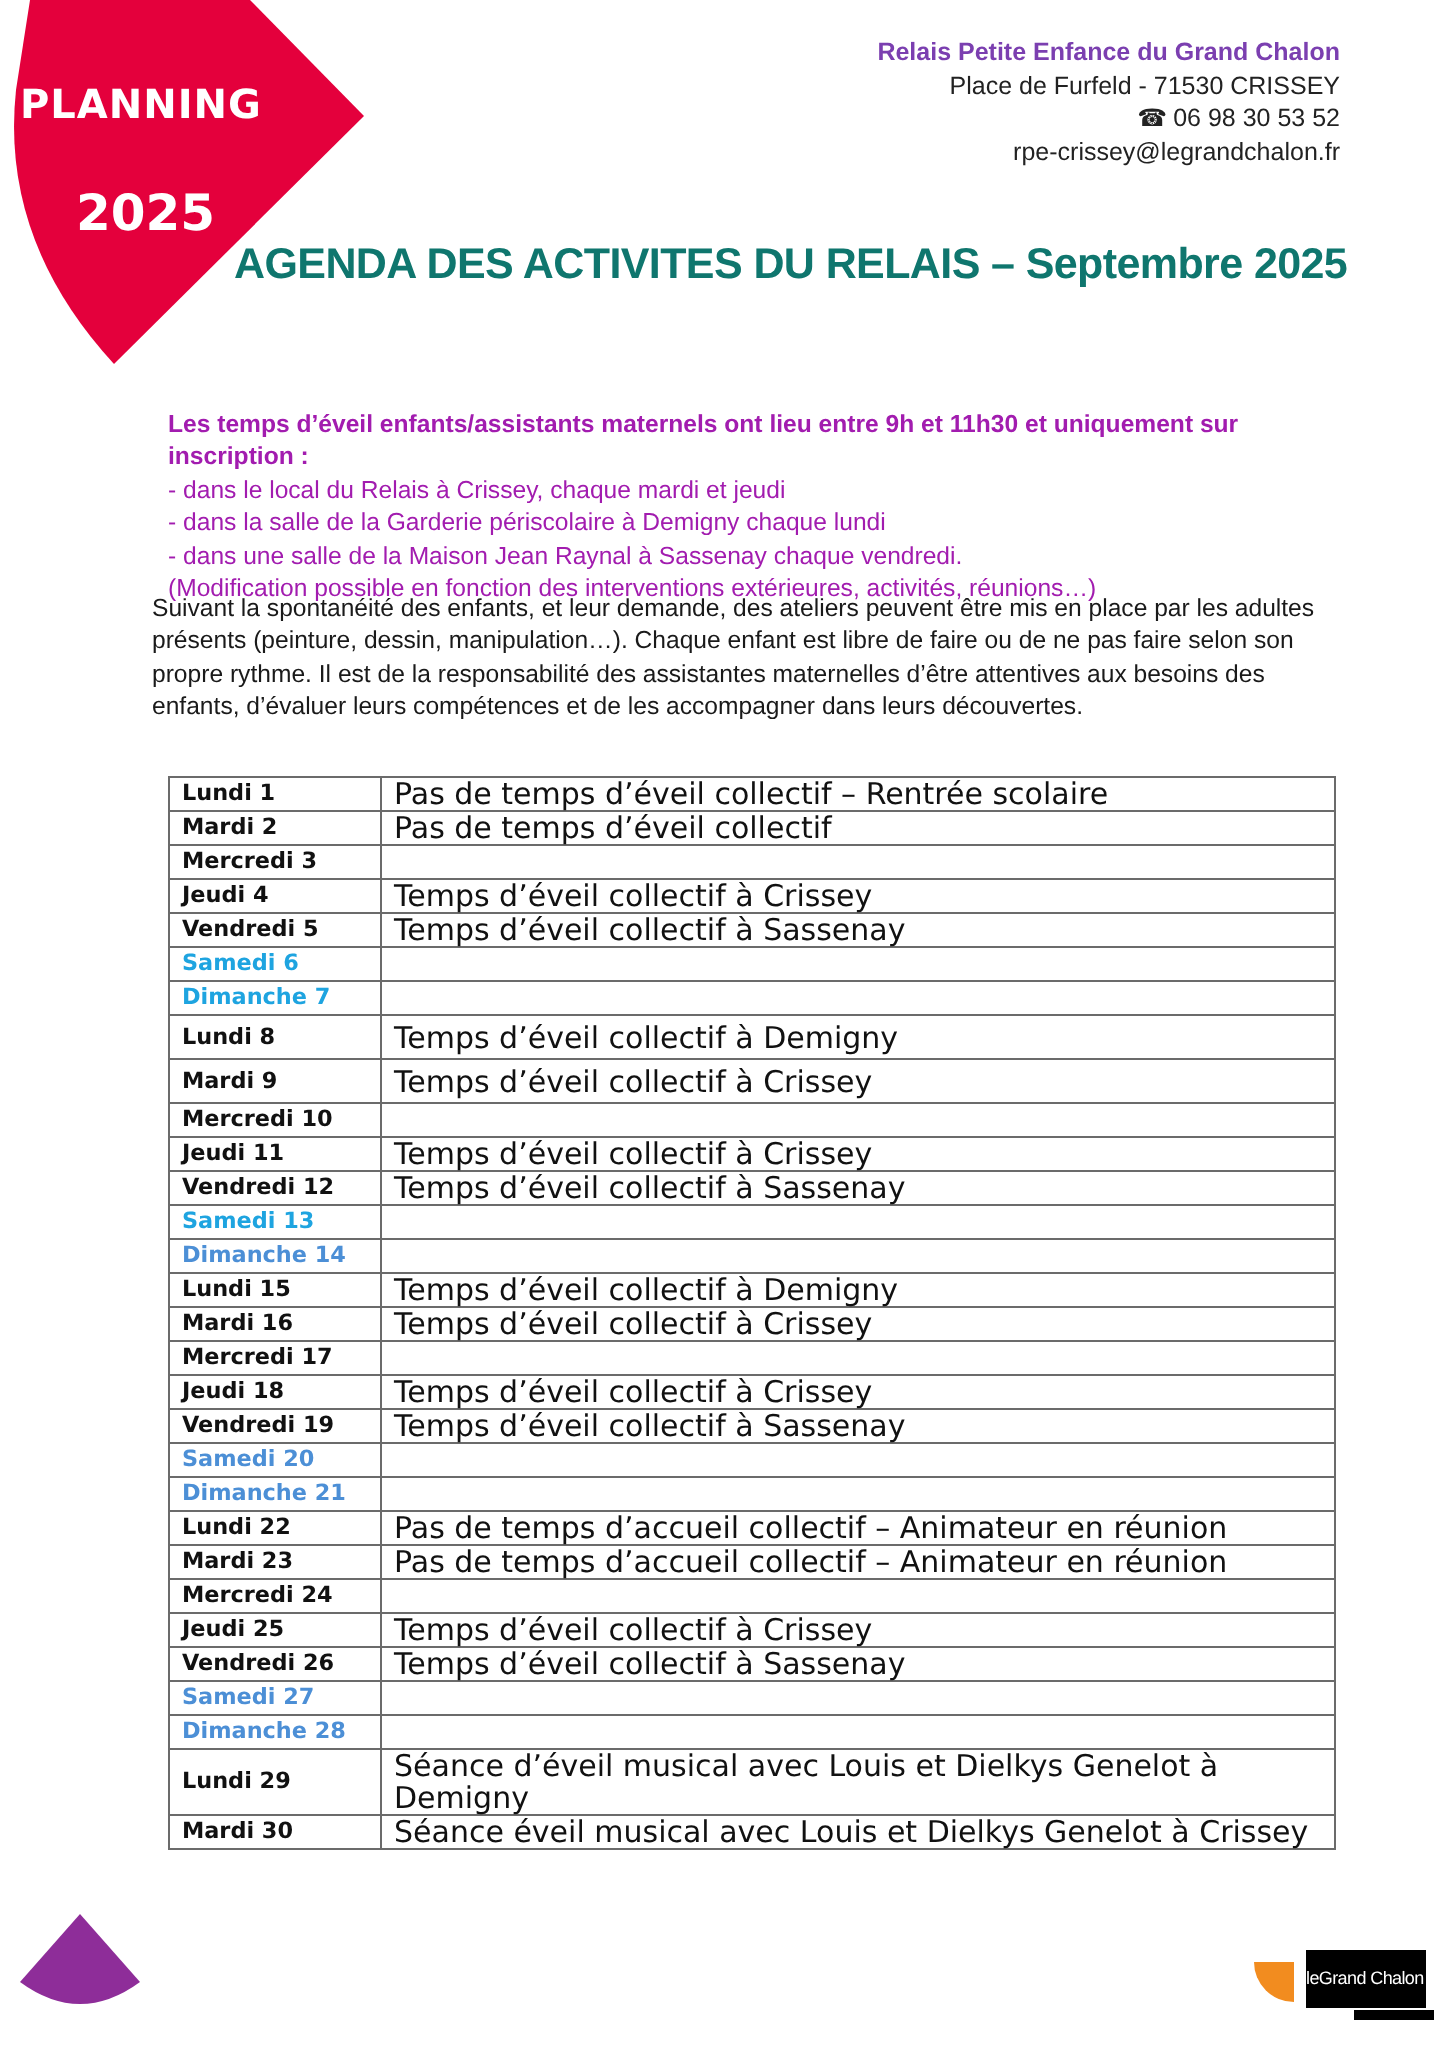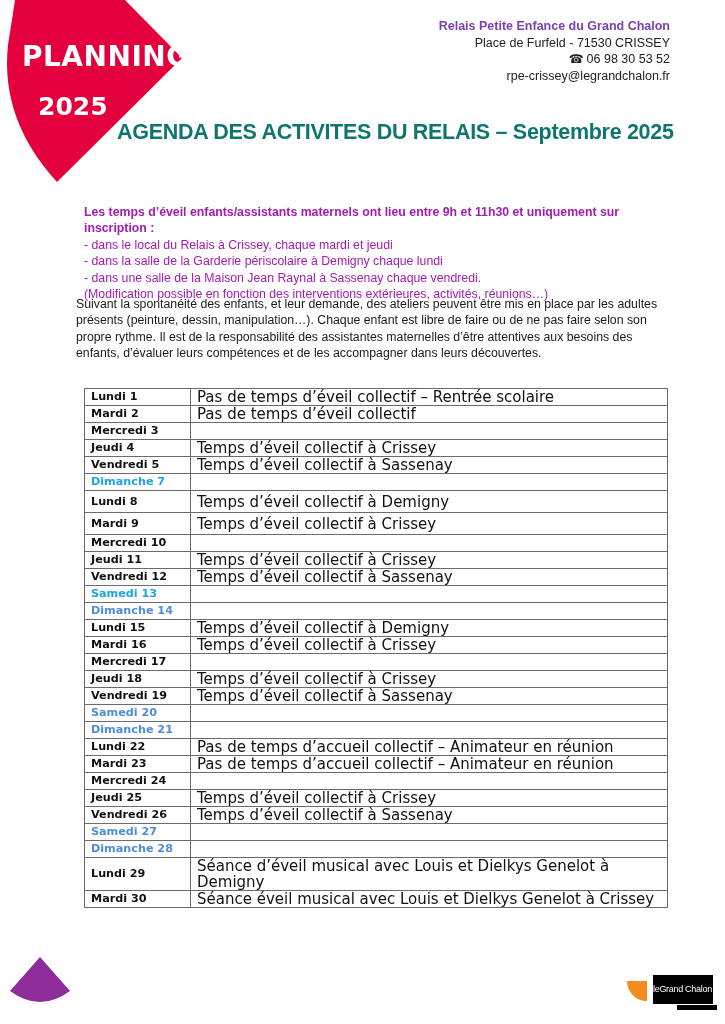--- a/index.html
+++ b/index.html
@@ -1,19 +1,19 @@
 <!DOCTYPE html>
 <html><head>
 <meta charset="utf-8">
 <style>
   html, body { margin: 0; padding: 0; background: #ffffff; }
   body { width: 725px; height: 1024px; position: relative; overflow: hidden; font-family: "Liberation Sans", sans-serif; color: #1a1a1a; }
 
   .corner-shape { position: absolute; left: 0; top: 0; }
-  .planning-label { position: absolute; left: 10px; top: 40px; font-family: "DejaVu Sans", sans-serif; font-weight: bold; font-size: 28px; color: #ffffff; letter-spacing: 0.5px; margin-left: 12px; }
+  .planning-label { position: absolute; left: 10px; top: 40px; font-family: "DejaVu Sans", sans-serif; font-weight: bold; font-size: 20px; color: #ffffff; letter-spacing: 0.5px; }
   .year-label { position: absolute; left: 38px; top: 92px; font-family: "DejaVu Sans", sans-serif; font-weight: bold; font-size: 25px; color: #ffffff; }
 
   .contact { position: absolute; right: 55px; top: 18px; text-align: right; font-size: 12.5px; line-height: 16.5px; color: #222; }
   .contact .org { color: #7b3fb0; font-weight: bold; }
   .contact .phone-icon { font-size: 12px; margin-right: 3px; }
 
   .main-title { position: absolute; left: 117px; top: 120px; font-weight: bold; font-size: 21.5px; color: #0f766e; letter-spacing: -0.3px; white-space: nowrap; }
 
   .intro { position: absolute; left: 84px; top: 204px; width: 590px; font-size: 12.3px; line-height: 16.4px; color: #a21caf; }
   .intro .lead { font-weight: bold; }
@@ -78,20 +78,24 @@
       </tr>
       <tr>
         <td class="day">Jeudi 4</td>
         <td class="activity">Temps d’éveil collectif à Crissey</td>
       </tr>
       <tr>
         <td class="day">Vendredi 5</td>
         <td class="activity">Temps d’éveil collectif à Sassenay</td>
       </tr>
       <tr>
+        <td class="day weekend-a">Samedi 6</td>
+        <td class="activity"></td>
+      </tr>
+      <tr>
         <td class="day weekend-a">Dimanche 7</td>
         <td class="activity"></td>
       </tr>
       <tr class="tall">
         <td class="day">Lundi 8</td>
         <td class="activity">Temps d’éveil collectif à Demigny</td>
       </tr>
       <tr class="tall">
         <td class="day">Mardi 9</td>
         <td class="activity">Temps d’éveil collectif à Crissey</td>

